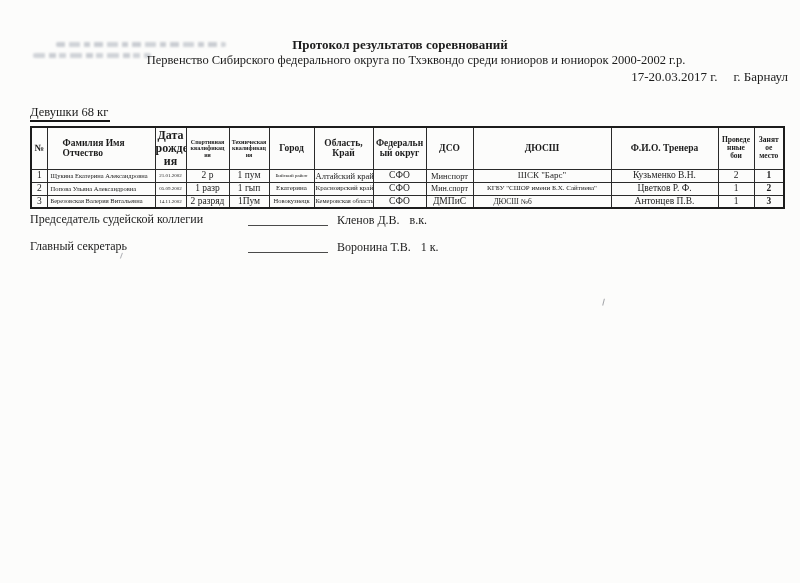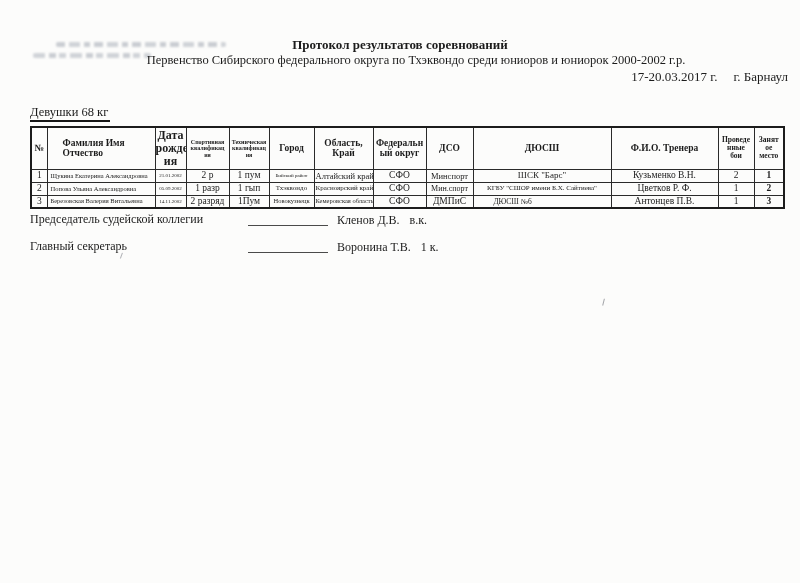--- a/index.html
+++ b/index.html
@@ -154,21 +154,21 @@
         <td>Кузьменко В.Н.</td>
         <td>2</td>
         <td>1</td>
       </tr>
       <tr>
         <td>2</td>
         <td>Попова Ульяна Александровна</td>
         <td>05.09.2002</td>
         <td>1 разр</td>
         <td>1 гып</td>
-        <td>Тхэквондо</td>
+        <td>Екатерина</td>
         <td>Красноярский край</td>
         <td>СФО</td>
         <td>Мин.спорт</td>
         <td>КГБУ "СШОР имени Б.Х. Сайтиева"</td>
         <td>Цветков Р. Ф.</td>
         <td>1</td>
         <td>2</td>
       </tr>
       <tr>
         <td>3</td>

